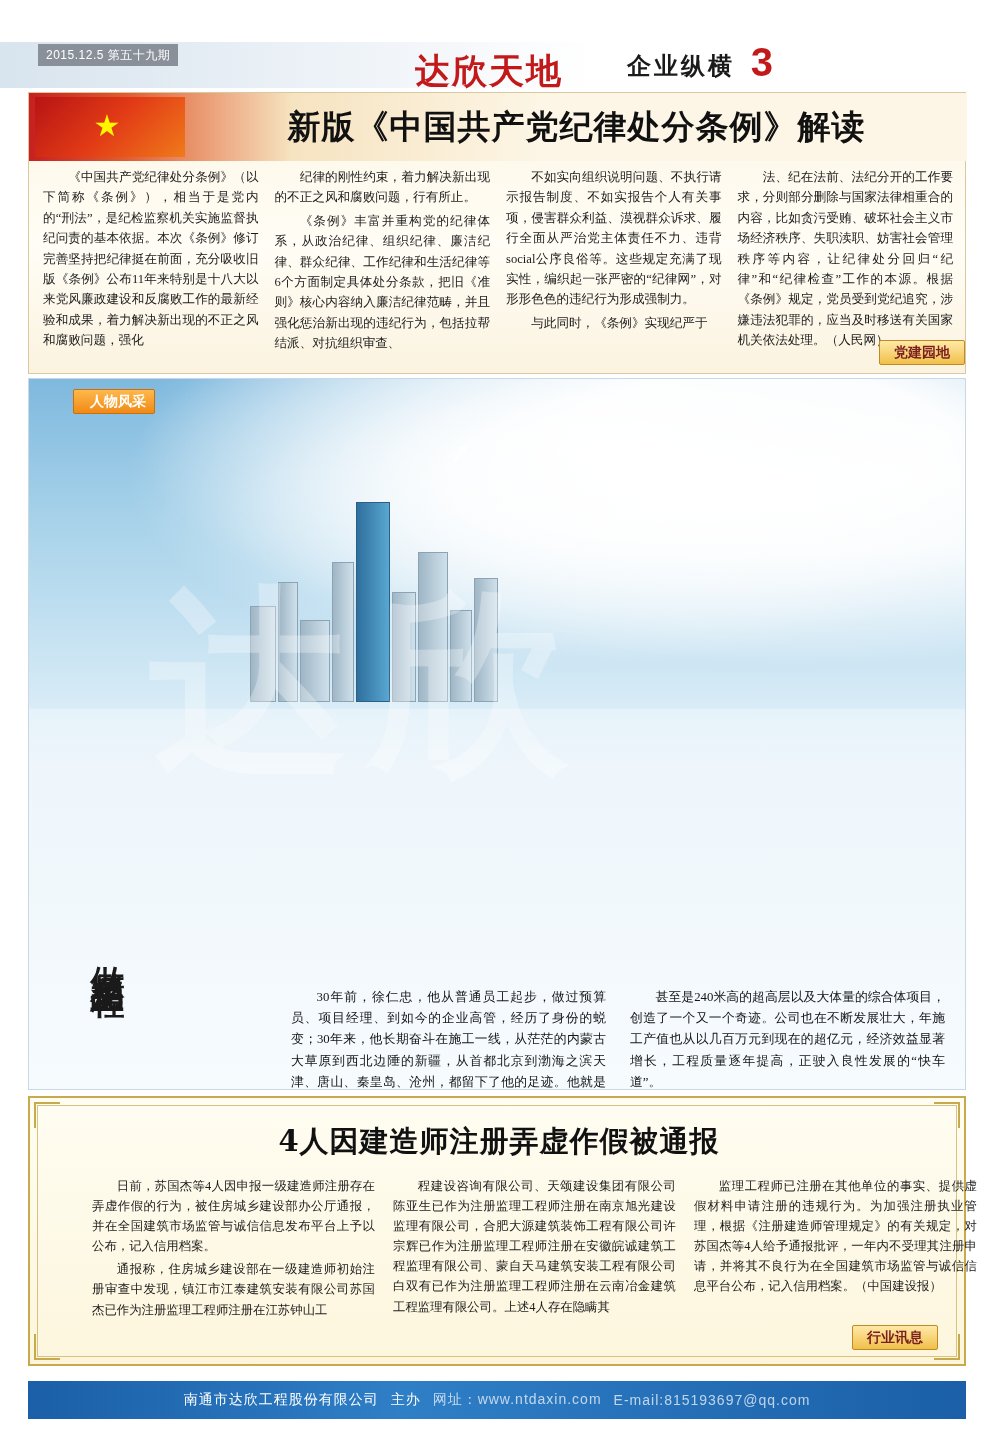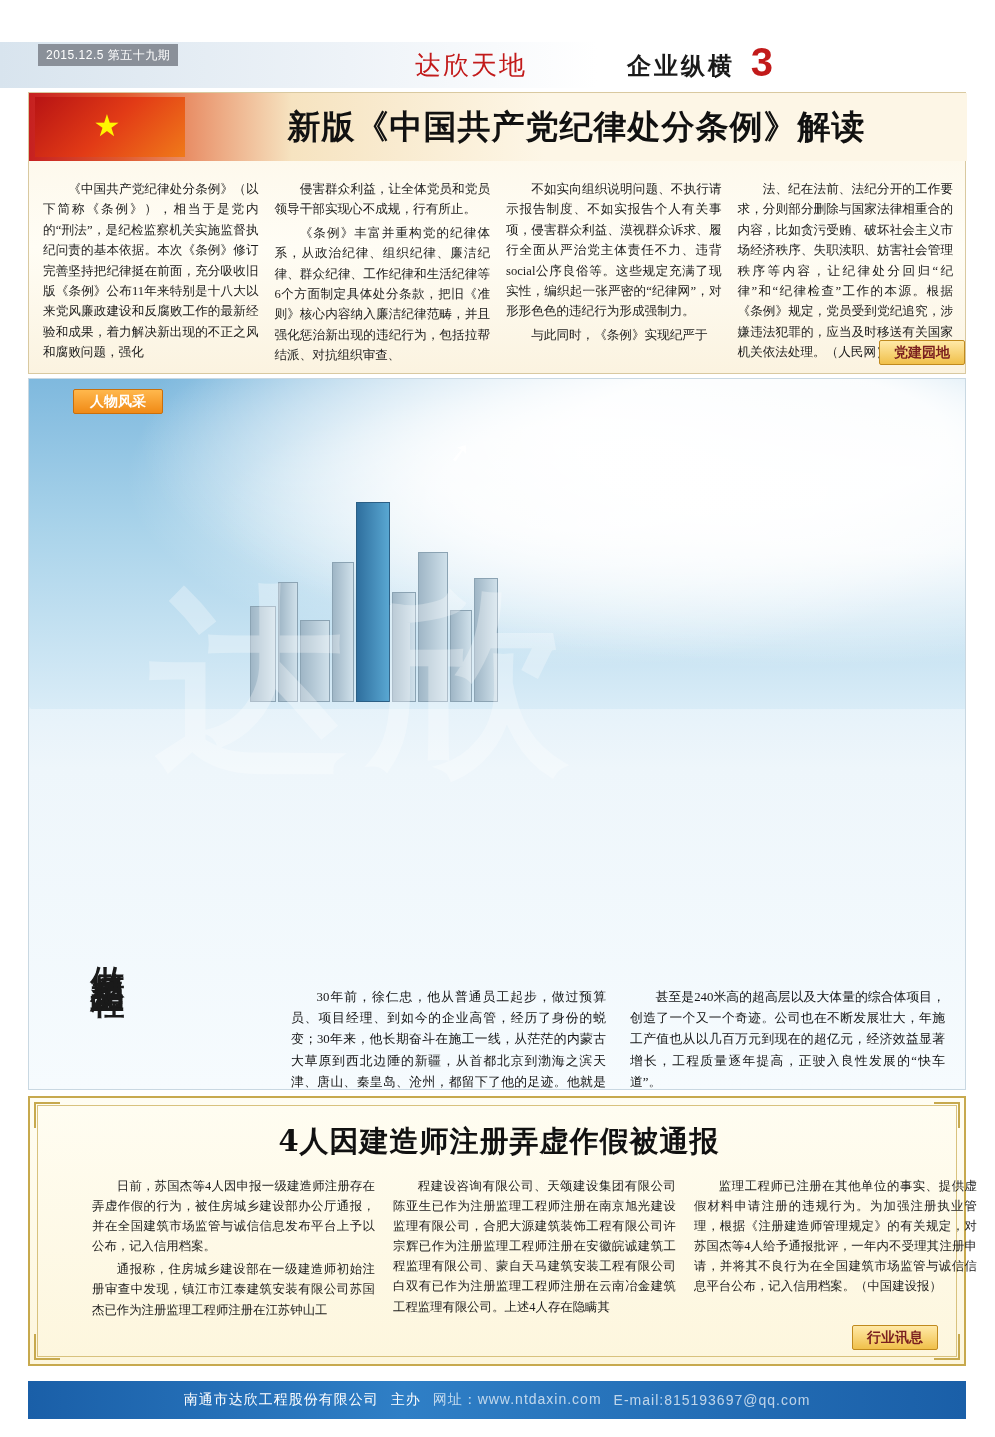--- a/index.html
+++ b/index.html
@@ -27,21 +27,21 @@
   }
   .issue-box {
     position: absolute; top: 44px; left: 38px;
     background: #8a9099; color:#fff;
     font-size: 12px; padding: 3px 8px 2px 8px;
     font-family: "Liberation Sans", sans-serif;
     letter-spacing: 0.5px;
   }
   .mast-title {
     position: absolute; top: 48px; left: 415px;
-    font-size: 26px; font-weight: normal; color: #c21a1a;
+    font-size: 35px; font-weight: bold; color: #c21a1a;
     letter-spacing: 2px;
     font-family: "DejaVu Serif", serif;
   }
   .mast-section {
     position: absolute; top: 50px; right: 68px;
     font-size: 24px; font-weight: bold; color: #1a1a1a;
     letter-spacing: 3px;
   }
   .mast-pageno {
     position: absolute; top: 40px; right: 30px;
@@ -68,21 +68,21 @@
     color:#fff600; font-size:30px; line-height:34px; text-align:center;
   }
   .a1-title {
     position: absolute; top: 12px; left: 175px; width: 745px;
     font-size: 33px; font-weight: bold; color: #111;
     letter-spacing: 1px; text-align:center;
     font-family: "DejaVu Serif", serif;
   }
   .a1-cols {
     position: absolute; top: 74px; left: 14px; width: 910px; height: 190px;
-    display: flex; gap: 16px; margin-top: 12px;
+    display: flex; gap: 16px;
   }
   .a1-cols .col {
     width: 292px;
     font-size: 12.6px; line-height: 1.62; color: #1b1b1b;
     text-align: justify;
     text-justify: inter-ideograph;
   }
   .a1-cols .col p { margin: 0 0 3px 0; text-indent: 2em; }
   .tagbtn {
     position: absolute;
@@ -125,21 +125,21 @@
   }
   .city .bldg { position:absolute; bottom:0; background: linear-gradient(to right,#9fb6c6,#cfe0ea); border:1px solid #8ba3b3; }
   .city .tall { background: linear-gradient(to right,#2f6f9e,#59a7d2); border-color:#2b5f85; }
   .watermark {
     position:absolute; top:170px; left:120px; font-size:200px; color:rgba(255,255,255,.30);
     font-weight:bold; letter-spacing:20px; font-family:"DejaVu Serif", serif;
   }
   .feat-tag { position:absolute; top:10px; left:44px;
     background: linear-gradient(to bottom,#ffb84d,#f08a16);
     border:1px solid #c96f0c; color:#fff; font-weight:bold;
-    font-size:14px; padding:3px 16px 2px 16px; border-radius:2px;
+    font-size:14px; padding:3px 8px 2px 16px; border-radius:2px;
     font-family:"DejaVu Serif", serif;
   }
   
   .vhead {
     position:absolute; left:56px; top:560px;
     writing-mode: vertical-rl; text-orientation: upright;
     font-size: 34px; font-weight: bold; color:#1a1a1a; letter-spacing:6px;
     font-family:"DejaVu Serif", serif;
   }
   .vhead-red {
@@ -216,21 +216,21 @@
       <div class="a1-flag">
         <div class="emblem">★</div>
       </div>
       <div class="a1-title">新版《中国共产党纪律处分条例》解读</div>
     </div>
     <div class="a1-cols">
       <div class="col">
         <p>《中国共产党纪律处分条例》（以下简称《条例》），相当于是党内的“刑法”，是纪检监察机关实施监督执纪问责的基本依据。本次《条例》修订完善坚持把纪律挺在前面，充分吸收旧版《条例》公布11年来特别是十八大以来党风廉政建设和反腐败工作的最新经验和成果，着力解决新出现的不正之风和腐败问题，强化</p>
       </div>
       <div class="col">
-        <p>侵害群众利益，让全体党员和党员领导干部实现心不成规，行有所止。</p>
+        <p>纪律的刚性约束，着力解决新出现的不正之风和腐败问题，行有所止。</p>
         <p>《条例》丰富并重构党的纪律体系，从政治纪律、组织纪律、廉洁纪律、群众纪律、工作纪律和生活纪律等6个方面制定具体处分条款，把旧《准则》核心内容纳入廉洁纪律范畴，并且强化惩治新出现的违纪行为，包括拉帮结派、对抗组织审查、</p>
       </div>
       <div class="col">
         <p>不如实向组织说明问题、不执行请示报告制度、不如实报告个人有关事项，侵害群众利益、漠视群众诉求、履行全面从严治党主体责任不力、违背social公序良俗等。这些规定充满了现实性，编织起一张严密的“纪律网”，对形形色色的违纪行为形成强制力。</p>
         <p>与此同时，《条例》实现纪严于</p>
       </div>
       <div class="col">
         <p>法、纪在法前、法纪分开的工作要求，分则部分删除与国家法律相重合的内容，比如贪污受贿、破坏社会主义市场经济秩序、失职渎职、妨害社会管理秩序等内容，让纪律处分回归“纪律”和“纪律检查”工作的本源。根据《条例》规定，党员受到党纪追究，涉嫌违法犯罪的，应当及时移送有关国家机关依法处理。（人民网）</p>
       </div>
     </div>

